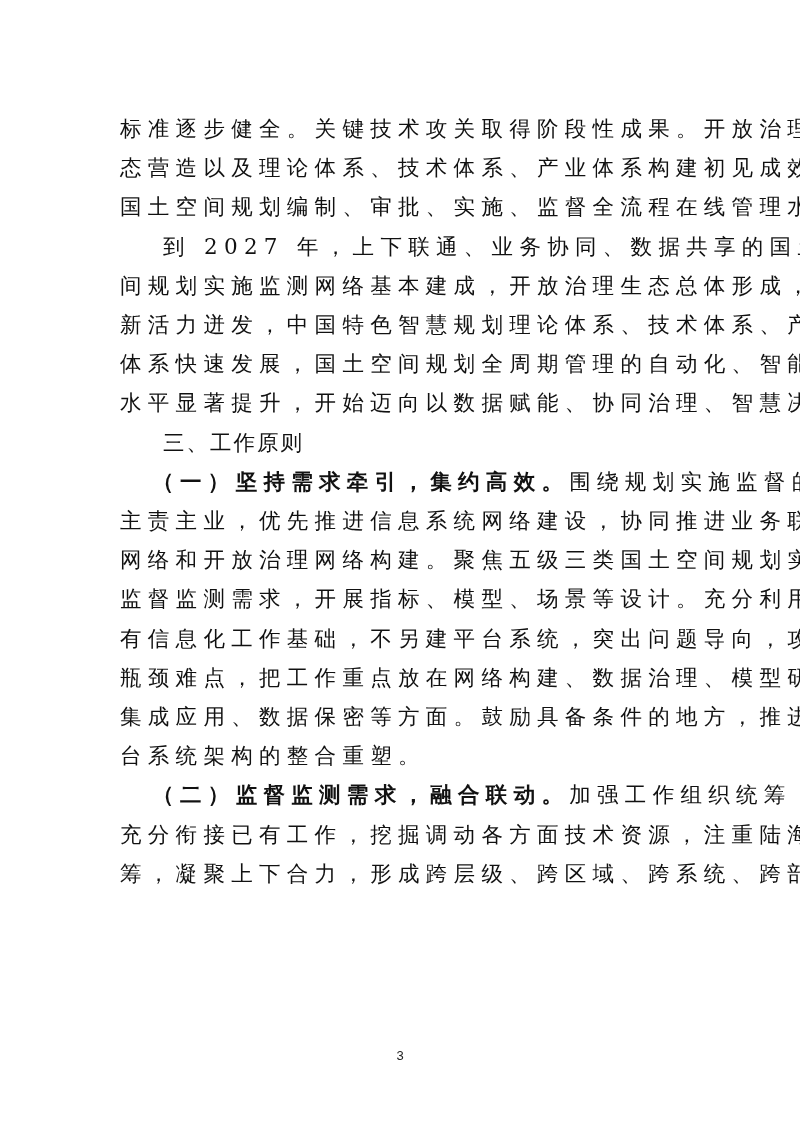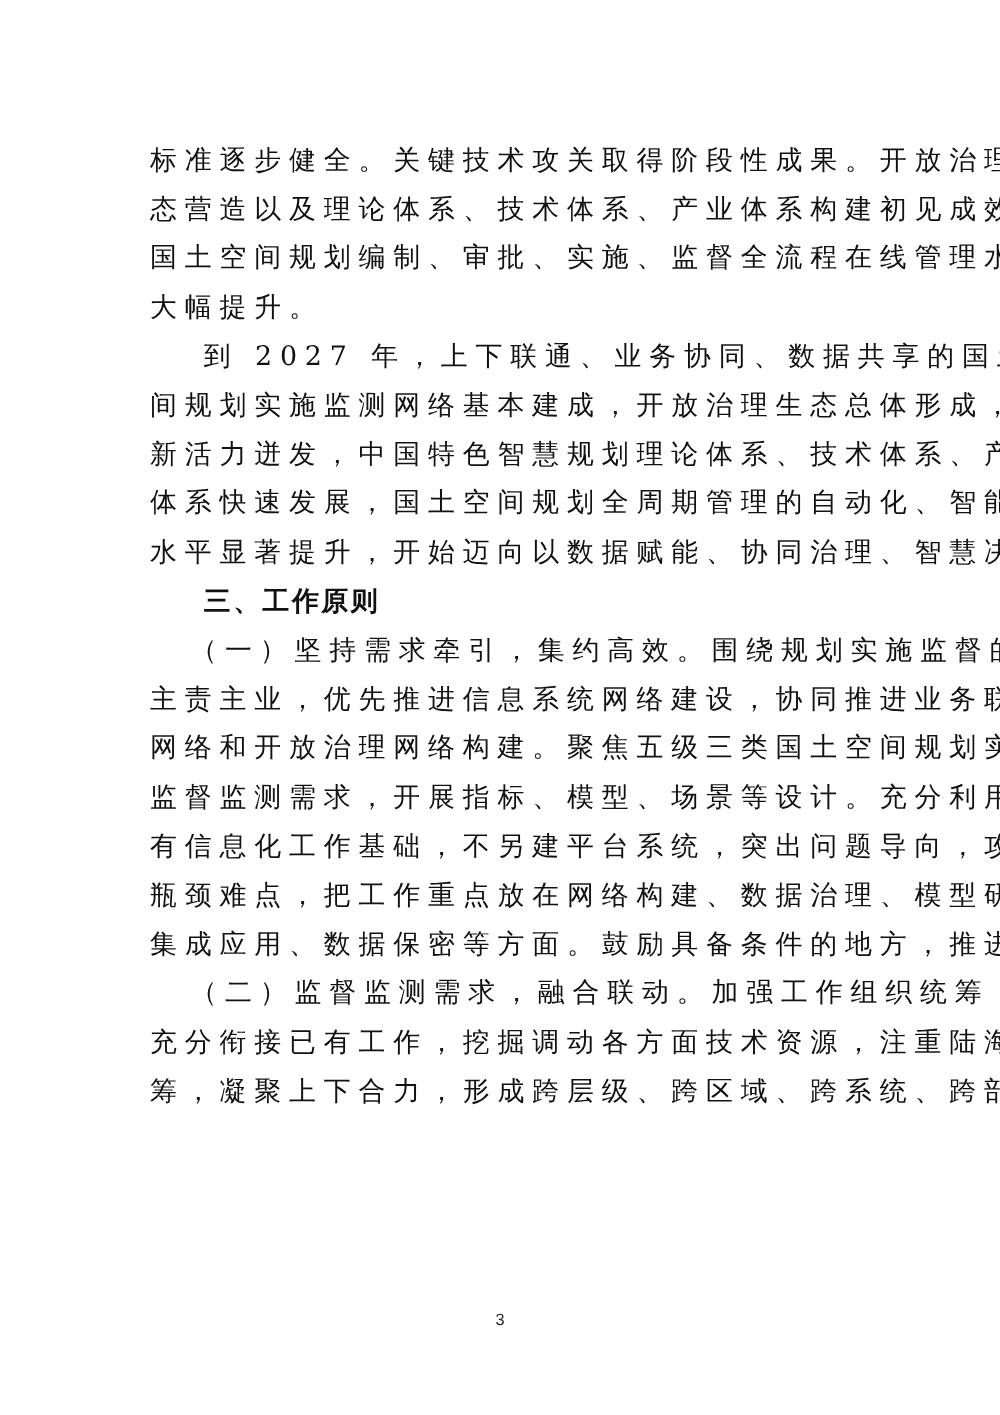--- a/index.html
+++ b/index.html
@@ -13,60 +13,60 @@
     font-size: 21.5px; line-height: 39.2px; color: #111111;
   }
   .para {
     margin: 0; text-indent: 2em; text-align: justify; text-align-last: left;
     letter-spacing: 6.3px; word-break: break-all;
   }
   .para.cont { text-indent: 0; }
   .heading {
     margin: 0; text-indent: 2em;
     font-family: "DejaVu Sans", "Liberation Sans", sans-serif;
-    font-weight: bold; font-size: 21.5px; letter-spacing: 2px;
+    font-weight: normal; font-size: 21.5px; letter-spacing: 2px;
   }
-  .lead { font-weight: normal; }
+  .lead { font-weight: bold; }
   .line { display: block; white-space: nowrap; }
   .page-number {
     position: absolute; left: 0; width: 800px; top: 1048px; text-align: center;
     font-family: "Liberation Sans", sans-serif; font-size: 13px; color: #222222;
   }
 </style>
 </head>
 <body>
 
 <div class="page">
   <div class="content">
 
     <p class="para cont">
       <span class="line">标准逐步健全。关键技术攻关取得阶段性成果。开放治理生</span>
       <span class="line">态营造以及理论体系、技术体系、产业体系构建初见成效，</span>
       <span class="line">国土空间规划编制、审批、实施、监督全流程在线管理水平</span>
-      <span class="line">大幅提升。</span>
     </p>
 
     <p class="para">
       <span class="line" style="padding-left:2em">到 2027 年，上下联通、业务协同、数据共享的国土空</span>
       <span class="line">间规划实施监测网络基本建成，开放治理生态总体形成，创</span>
       <span class="line">新活力迸发，中国特色智慧规划理论体系、技术体系、产业</span>
       <span class="line">体系快速发展，国土空间规划全周期管理的自动化、智能化</span>
       <span class="line">水平显著提升，开始迈向以数据赋能、协同治理、智慧决策、</span>
     </p>
 
     <h2 class="heading">三、工作原则</h2>
 
     <p class="para">
       <span class="line" style="padding-left:1.5em"><span class="lead">（一）坚持需求牵引，集约高效。</span><span>围绕规划实施监督的</span></span>
       <span class="line">主责主业，优先推进信息系统网络建设，协同推进业务联动</span>
       <span class="line">网络和开放治理网络构建。聚焦五级三类国土空间规划实施</span>
       <span class="line">监督监测需求，开展指标、模型、场景等设计。充分利用已</span>
       <span class="line">有信息化工作基础，不另建平台系统，突出问题导向，攻关</span>
       <span class="line">瓶颈难点，把工作重点放在网络构建、数据治理、模型研发、</span>
       <span class="line">集成应用、数据保密等方面。鼓励具备条件的地方，推进平</span>
+      <span class="line">台系统架构的整合重塑。</span>
     </p>
 
     <p class="para">
       <span class="line" style="padding-left:1.5em"><span class="lead">（二）监督监测需求，融合联动。</span><span>加强工作组织统筹，</span></span>
       <span class="line">充分衔接已有工作，挖掘调动各方面技术资源，注重陆海统</span>
       <span class="line">筹，凝聚上下合力，形成跨层级、跨区域、跨系统、跨部门、</span>
     </p>
 
   </div>
 

